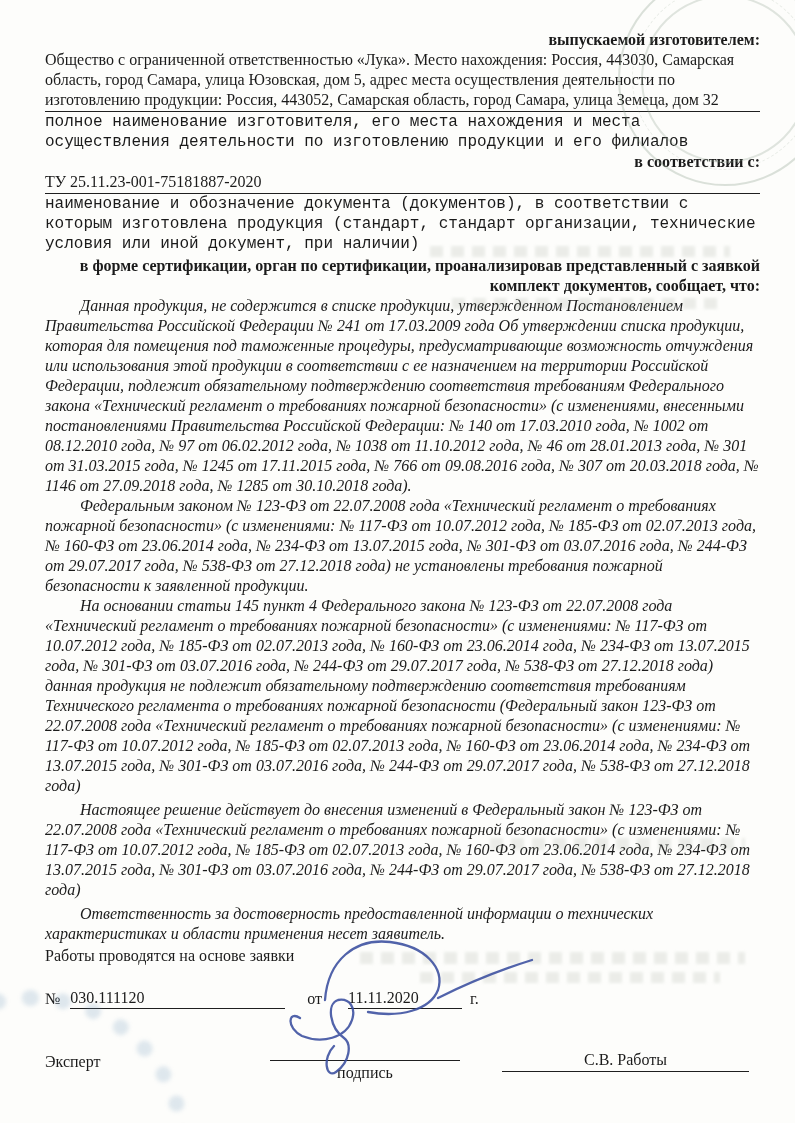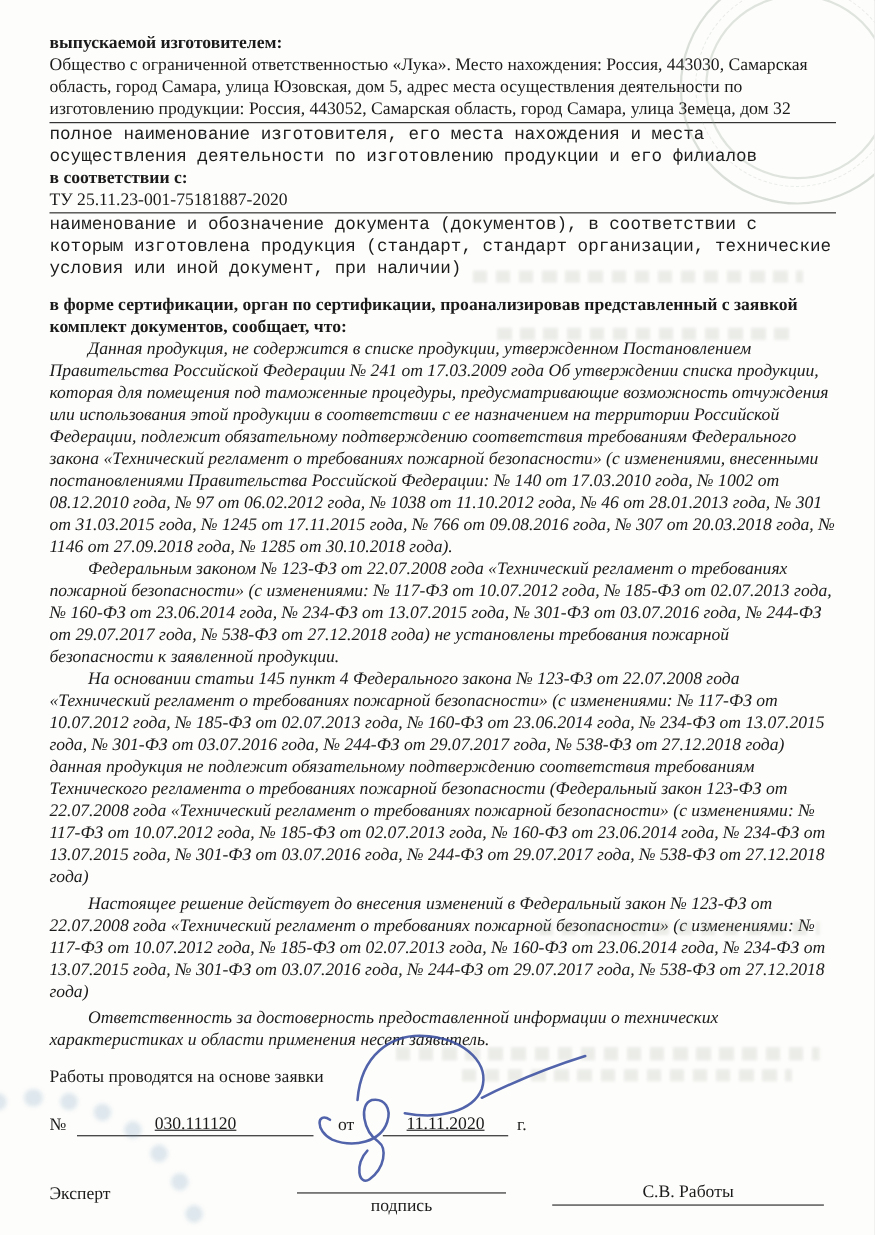--- a/index.html
+++ b/index.html
@@ -9,29 +9,29 @@
     margin:0 auto;
     background:#fdfdfb;
     overflow:hidden;
     font-family:"Liberation Serif","DejaVu Serif",serif;
     color:#1b1b1b;
     font-size:16px;
     line-height:20px;
     box-sizing:border-box;
     padding:30px 35px 0 45px;
   }
-  .b{font-weight:bold;}
+  .b{font-weight:bold;text-align:right;}
   .rule-block{border-bottom:1.6px solid #1f1f1f;padding-bottom:1px;}
   .caption{text-align:left;font-family:Liberation Mono, monospace;}
   .para{text-indent:35px;text-align:left;margin:0;font-style:italic;}
   .mt4{margin-top:4px;}
-  .mt14{margin-top:14px;font-family:Liberation Serif, serif;}
+  .mt14{margin-top:2px;font-family:Liberation Serif, serif;}
   
   .req-row{display:flex;align-items:flex-end;margin-top:22px;white-space:nowrap;}
-  .fill-line{border-bottom:1.6px solid #1f1f1f;text-align:center;display:inline-block;text-decoration:underline;}
+  .fill-line{border-bottom:1.6px solid #1f1f1f;text-align:left;display:inline-block;}
   .req-num-line{width:215px;margin-left:10px;}
   .req-from{margin:0 26px 0 22px;}
   .req-date-line{width:114px;}
   .req-year{margin-left:8px;}
   
   .sig-row{display:flex;align-items:center;margin-top:30px;}
   .sig-expert{width:225px;flex:none;padding-top:2px;}
   .sig-center{width:190px;flex:none;}
   .sig-center .line{height:21px;border-bottom:1.6px solid #1f1f1f;}
   .sig-gap{width:42px;flex:none;}

